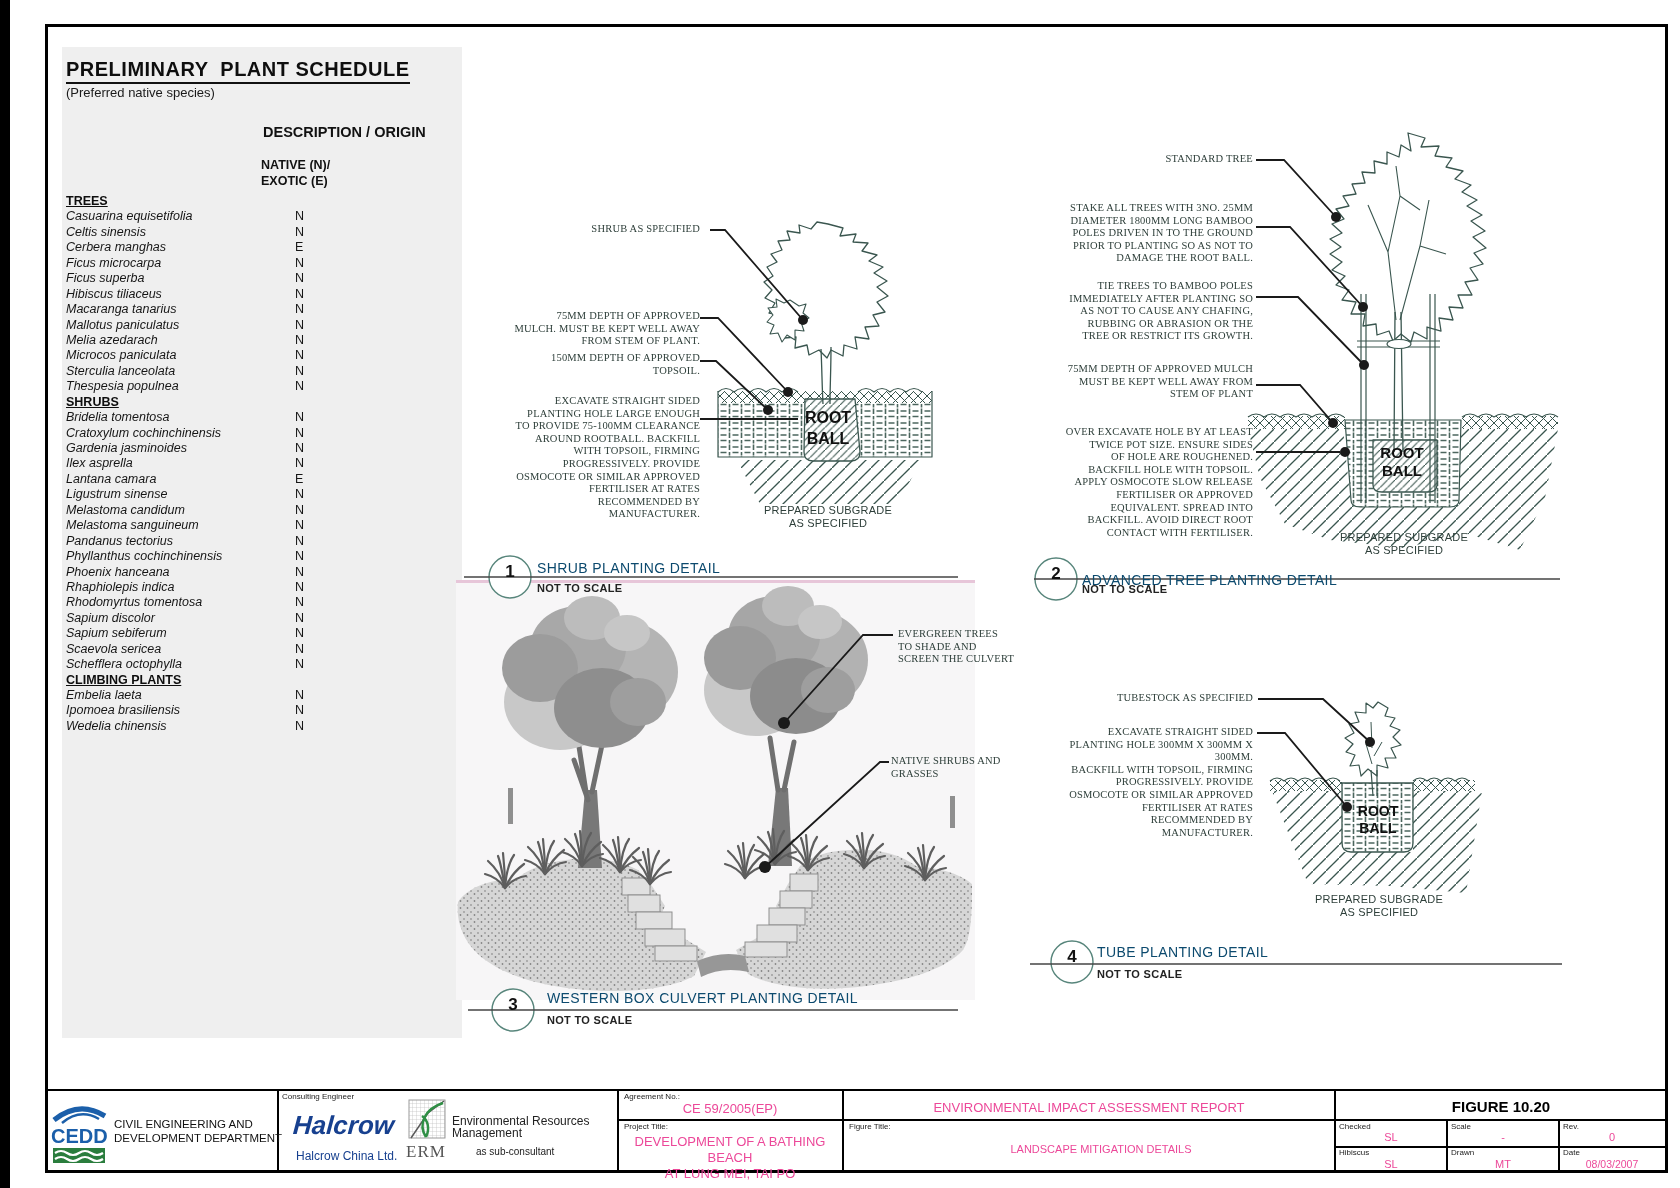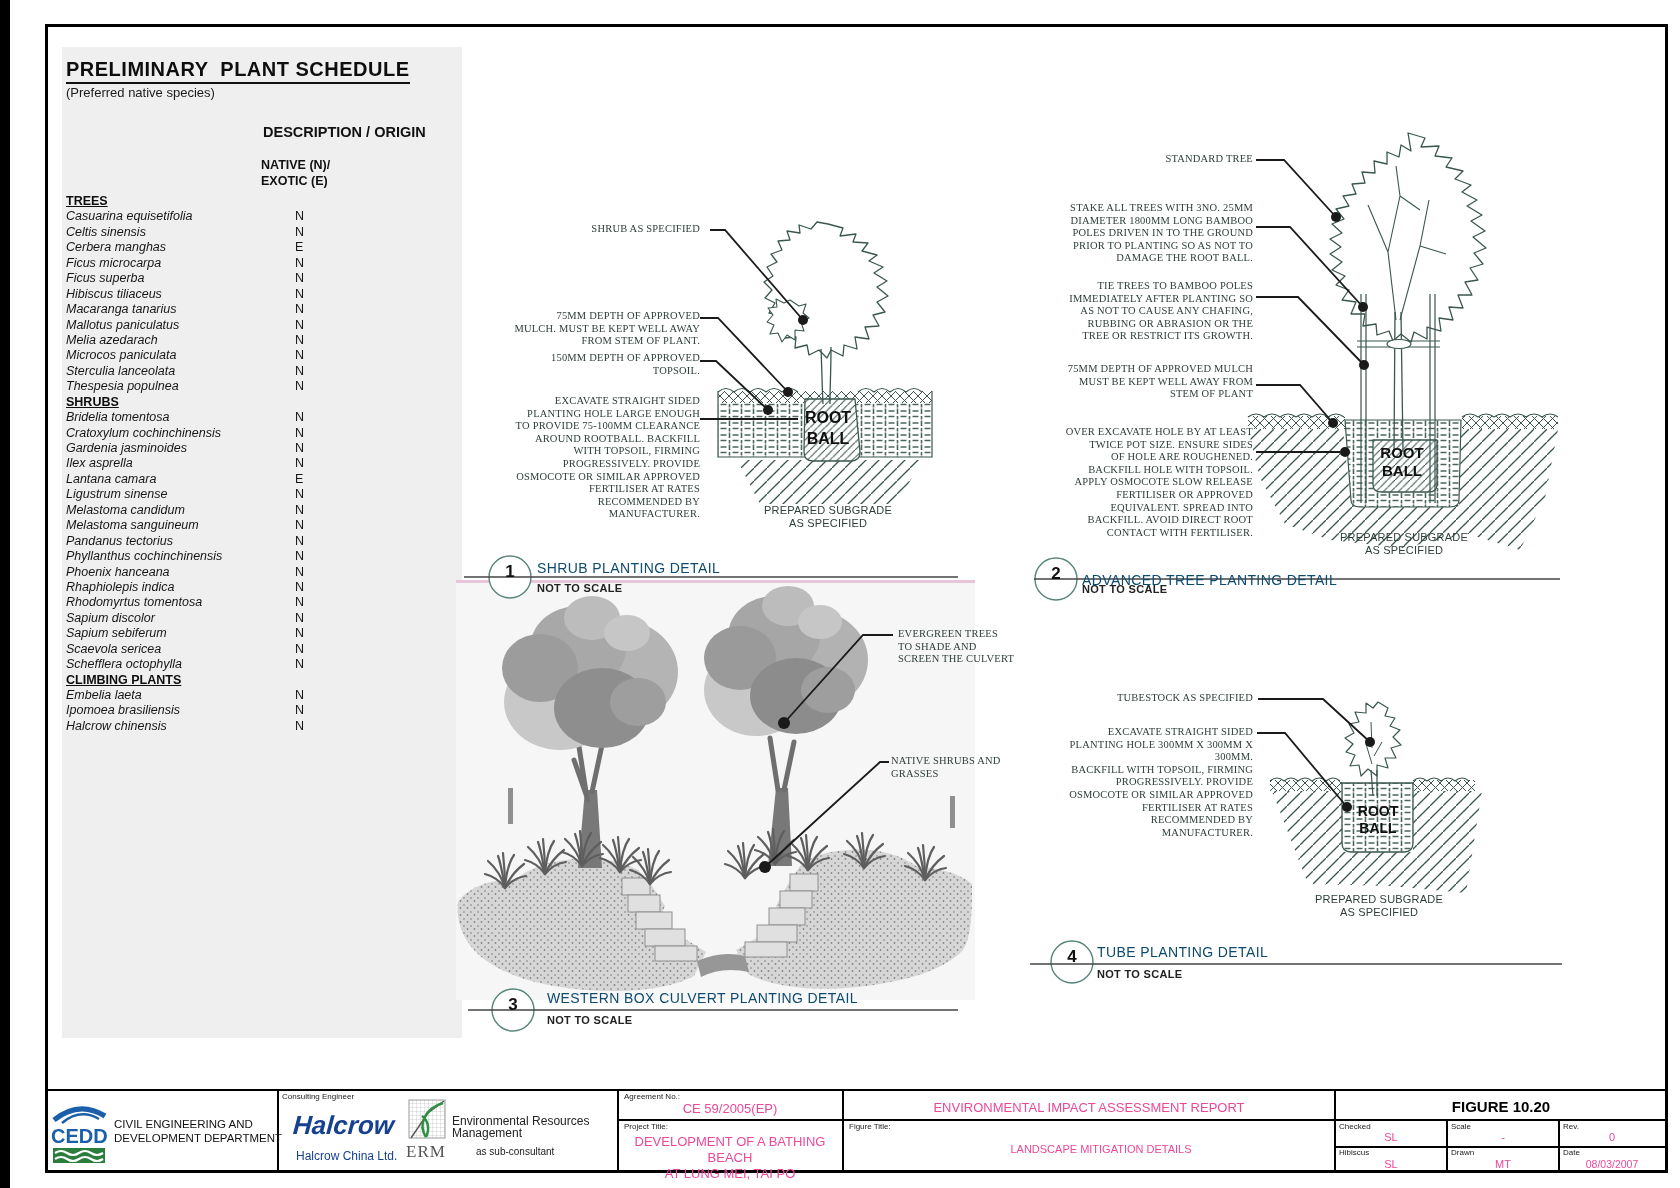--- a/index.html
+++ b/index.html
@@ -179,21 +179,21 @@
       <div class="sched-heading">CLIMBING PLANTS</div>
       <div class="sched-row">
         <span class="sp-name">Embelia laeta</span>
         <span class="sp-origin">N</span>
       </div>
       <div class="sched-row">
         <span class="sp-name">Ipomoea brasiliensis</span>
         <span class="sp-origin">N</span>
       </div>
       <div class="sched-row">
-        <span class="sp-name">Halcrow chinensis</span>
+        <span class="sp-name">Wedelia chinensis</span>
         <span class="sp-origin">N</span>
       </div>
     </div>
 
   <svg class="abs" style="left:0;top:0;" width="1680" height="1188" viewBox="0 0 1680 1188">
     <defs>
       <pattern id="hatch" width="13" height="13" patternUnits="userSpaceOnUse">
         <path d="M-1,14 L14,-1" stroke="#3a564f" stroke-width="1.3"></path>
       </pattern>
       <pattern id="hatchRB" width="7.5" height="7.5" patternUnits="userSpaceOnUse">

